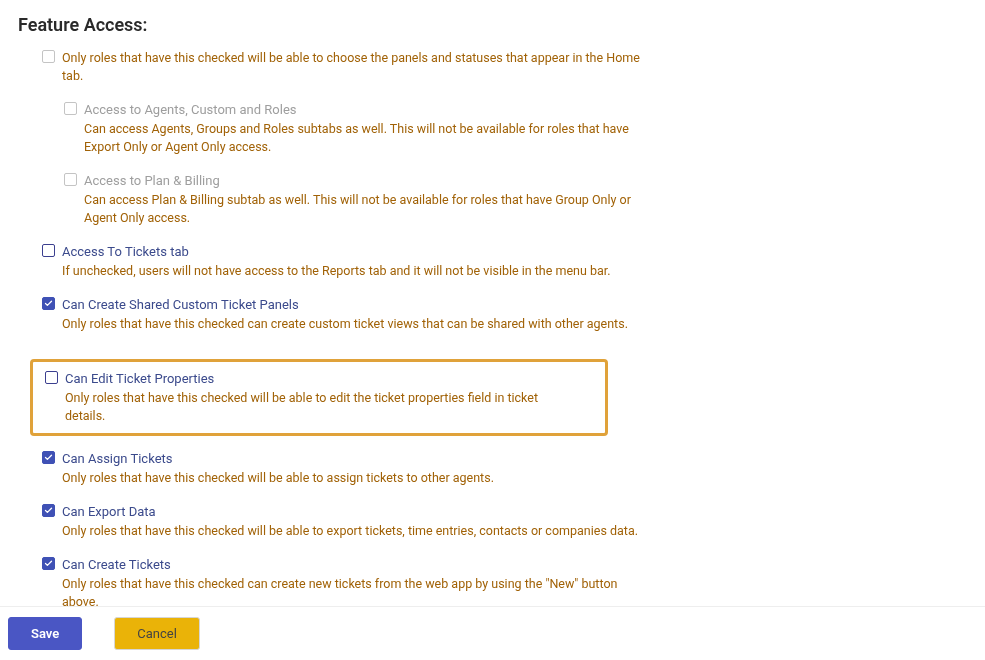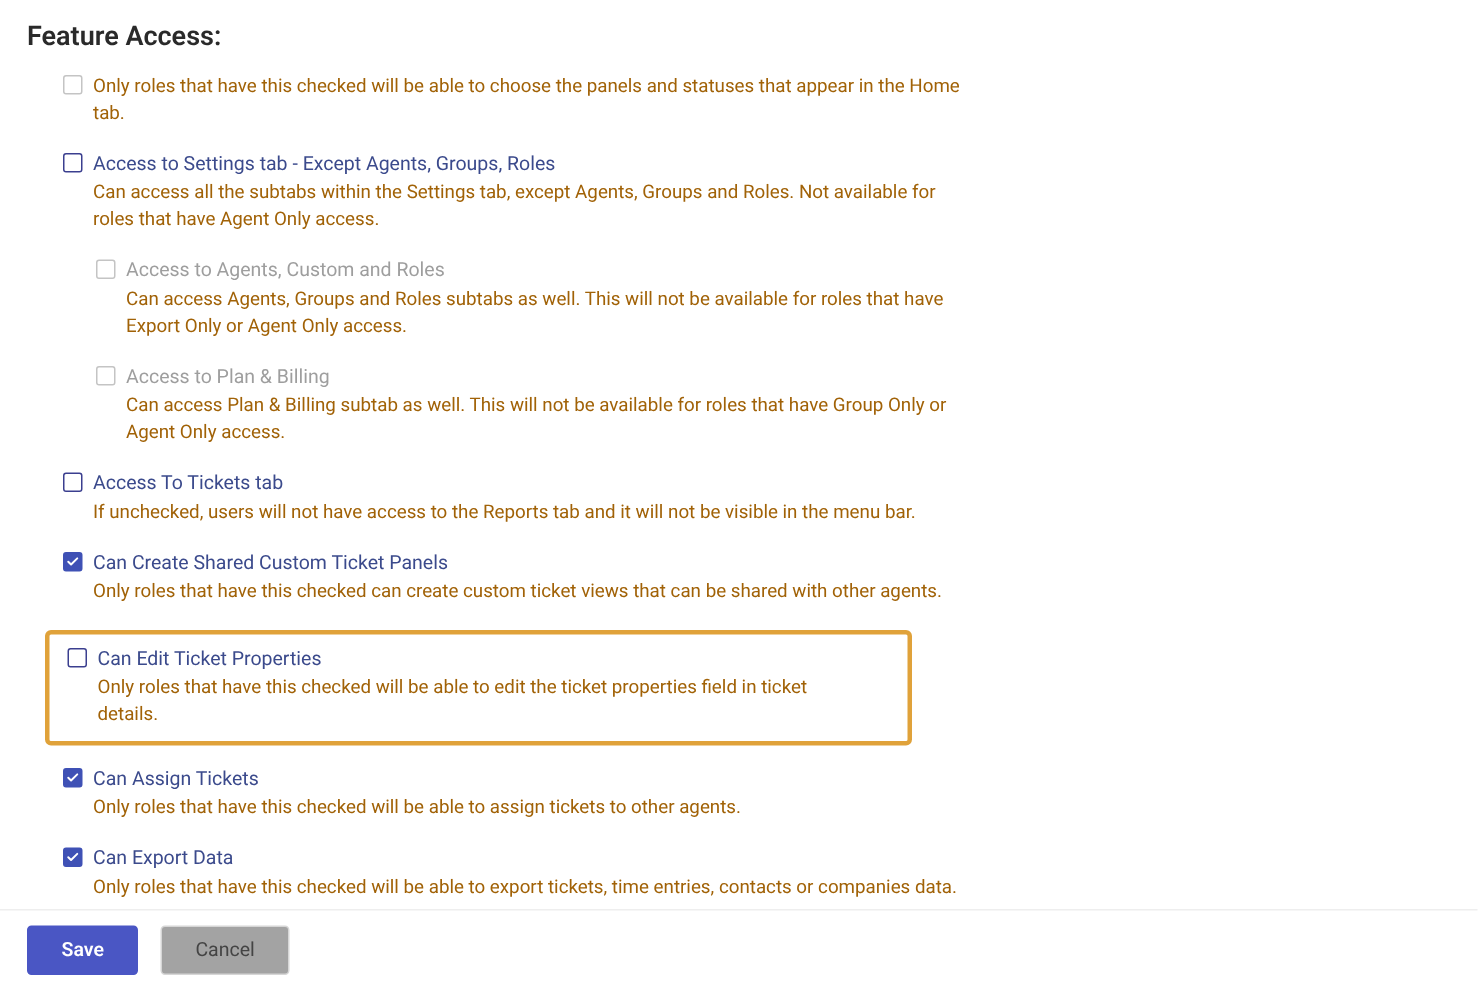--- a/index.html
+++ b/index.html
@@ -80,73 +80,68 @@
     color: #a16207;
     font-size: 12.5px;
     line-height: 18px;
     margin-top: 2px;
     max-width: 580px;
   }
   .highlight-box {
     border: 3px solid #e0a23a;
     border-radius: 4px;
     padding: 8px 12px 8px 12px;
-    margin: 16px 0 14px -12px;
+    margin: 26px 0 14px -12px;
     width: 548px;
   }
   .highlight-box .perm-item {
     margin-bottom: 0;
   }
   .footer {
     position: fixed;
     bottom: 0;
     left: 0;
     width: 985px;
     background: #fff;
     border-top: 1px solid #eee;
-    padding: 10px 18px;
+    padding: 10px 8px;
     display: flex;
-    gap: 15px;
+    gap: 32px;
     box-sizing: border-box;
   }
   .btn {
     padding: 8px 22px;
     font-size: 13px;
     border-radius: 3px;
     cursor: pointer;
     border: 1px solid transparent;
     font-family: inherit;
   }
   .btn-primary {
     background: #4a56c4;
     color: #fff;
     border-color: #4a56c4;
     font-weight: 600;
   }
   .btn-secondary {
-    background: #a3a3a3;
+    background: #eab308;
     color: #444;
     border-color: #d6d6d6;
   }
 </style>
 </head>
 <body>
 
 <div class="content">
   <div class="section-title">Feature Access:</div>
   <div class="perm-list">
       <div class="perm-item disabled">
         <div class="cb-wrap"><span class="cb disabled"></span></div>
         <div class="perm-desc">Only roles that have this checked will be able to choose the panels and statuses that appear in the Home tab.</div>
       </div>
-      <div class="perm-item">
-        <div class="cb-wrap"><span class="cb"></span></div>
-        <div class="perm-title">Access to Settings tab - Except Agents, Groups, Roles</div>
-        <div class="perm-desc">Can access all the subtabs within the Settings tab, except Agents, Groups and Roles. Not available for roles that have Agent Only access.</div>
-      </div>
       <div class="perm-item nested disabled">
         <div class="cb-wrap"><span class="cb disabled"></span></div>
         <div class="perm-title">Access to Agents, Custom and Roles</div>
         <div class="perm-desc">Can access Agents, Groups and Roles subtabs as well. This will not be available for roles that have Export Only or Agent Only access.</div>
       </div>
       <div class="perm-item nested disabled">
         <div class="cb-wrap"><span class="cb disabled"></span></div>
         <div class="perm-title">Access to Plan &amp; Billing</div>
         <div class="perm-desc">Can access Plan &amp; Billing subtab as well. This will not be available for roles that have Group Only or Agent Only access.</div>
       </div>

